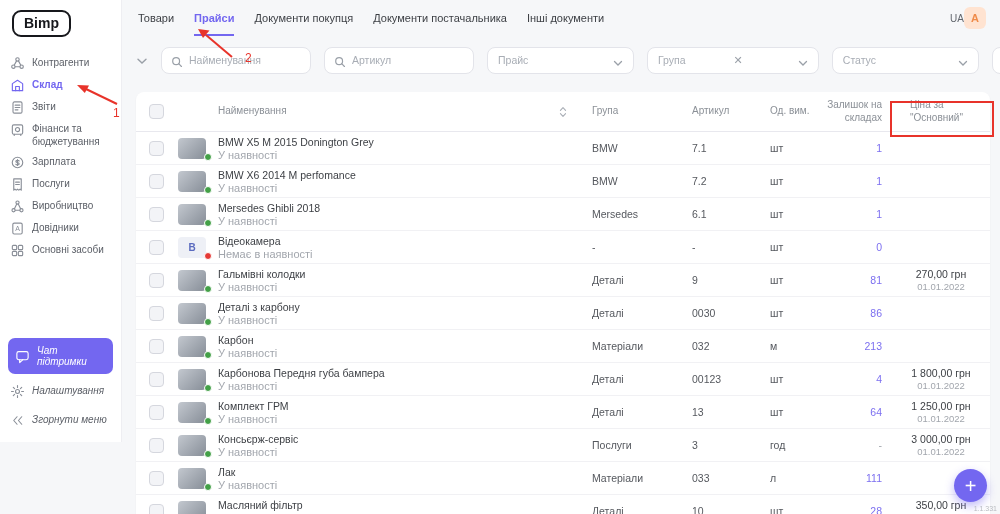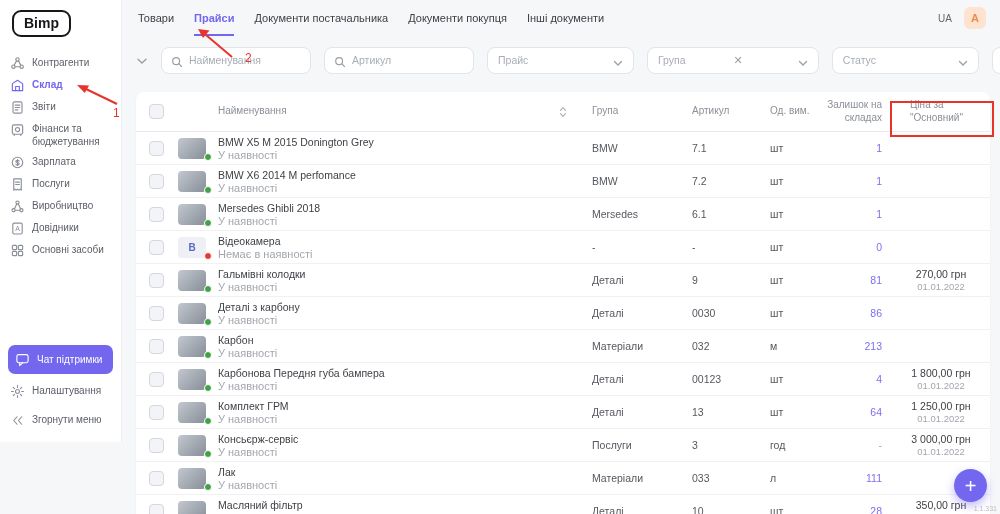--- a/index.html
+++ b/index.html
@@ -10,33 +10,33 @@
   .sidebar { position:absolute; left:0; top:0; width:122px; height:442px; background:#fff;
     border-right:1px solid #eeeef2; z-index:5; display:flex; flex-direction:column; }
   .logo { margin:10px 12px 12px 12px; border:2px solid #17181c; border-radius:9px;
     padding:3px 10px 4px 10px; font-weight:bold; font-size:14px; color:#17181c; width:max-content; cursor:pointer; }
   .nav { display:flex; flex-direction:column; padding:4px 8px 0 8px; }
   .nav-item { display:flex; align-items:flex-start; gap:7px; padding:4px 2px; font-size:10px;
     color:#5a5e66; cursor:pointer; line-height:1.25; border-radius:6px; }
   .nav-item .ic { flex:0 0 15px; height:15px; color:#8a8f98; margin-top:-1px; }
   .nav-item.active { color:#7367f0; font-weight:bold; }
   .nav-item.active .ic { color:#7367f0; }
-  .sidebar-bottom { margin-top:auto; display:flex; flex-direction:column; gap:7px; padding:0 8px 10px 8px; }
+  .sidebar-bottom { margin-top:auto; display:flex; flex-direction:column; gap:7px; padding:0 8px 10px 8px;font-style:italic; }
   .chat-pill { background:#7367f0; color:#fff; border-radius:7px; padding:7px 7px; display:flex;
     gap:7px; align-items:center; font-size:10px; cursor:pointer; }
   .chat-pill .ic { flex:0 0 15px; height:15px; color:#fff; }
   .ic svg { display:block; }
 
   
   .topnav { position:absolute; left:122px; top:0; right:0; height:36px; display:flex;
     align-items:stretch; padding:0 14px 0 16px; gap:20px; }
   .tab { font-size:11px; color:#3c3f44; display:flex; align-items:center; cursor:pointer;
     border-bottom:2px solid transparent; padding-top:2px; }
   .tab.active { color:#7367f0; border-bottom-color:#7367f0; font-weight:bold; }
-  .topnav-right { margin-left:auto; display:flex; align-items:center; gap:12px; }
+  .topnav-right { margin-left:auto; display:flex; align-items:center; gap:0; }
   .lang { font-size:10px; color:#62666d; cursor:pointer; }
   .avatar { width:22px; height:22px; border-radius:6px; background:#ffe3d1; color:#ef8b4a;
     font-size:11px; font-weight:bold; display:flex; align-items:center; justify-content:center; cursor:pointer; }
 
   
   .filters { position:absolute; left:122px; top:46px; right:8px; height:28px; display:flex;
     align-items:center; gap:13px; padding:0 0 0 14px; }
   .chev-toggle { color:#9aa0a8; cursor:pointer; flex:0 0 12px; }
   .search-box { flex:0 0 150px; height:27px; background:#fff; border:1px solid #e3e4ea;
     border-radius:8px; display:flex; align-items:center; gap:6px; padding:0 9px; }
@@ -212,22 +212,22 @@
           </svg>
         </span>
       <span>Згорнути меню</span>
     </div>
   </div>
 </aside>
 
 <header class="topnav">
   <div class="tab">Товари</div>
   <div class="tab active">Прайси</div>
+  <div class="tab">Документи покупця</div>
   <div class="tab">Документи постачальника</div>
-  <div class="tab">Документи покупця</div>
   <div class="tab">Інші документи</div>
   <div class="topnav-right">
     <span class="lang">UA</span>
     <span class="avatar">A</span>
   </div>
 </header>
 
 <div class="filters">
   <span class="chev-toggle"><svg width="12" height="8" viewBox="0 0 12 8" fill="none" stroke="currentColor" stroke-width="1.4" stroke-linecap="round">
         <path d="M2 2.2 6 6l4-3.8"></path>

